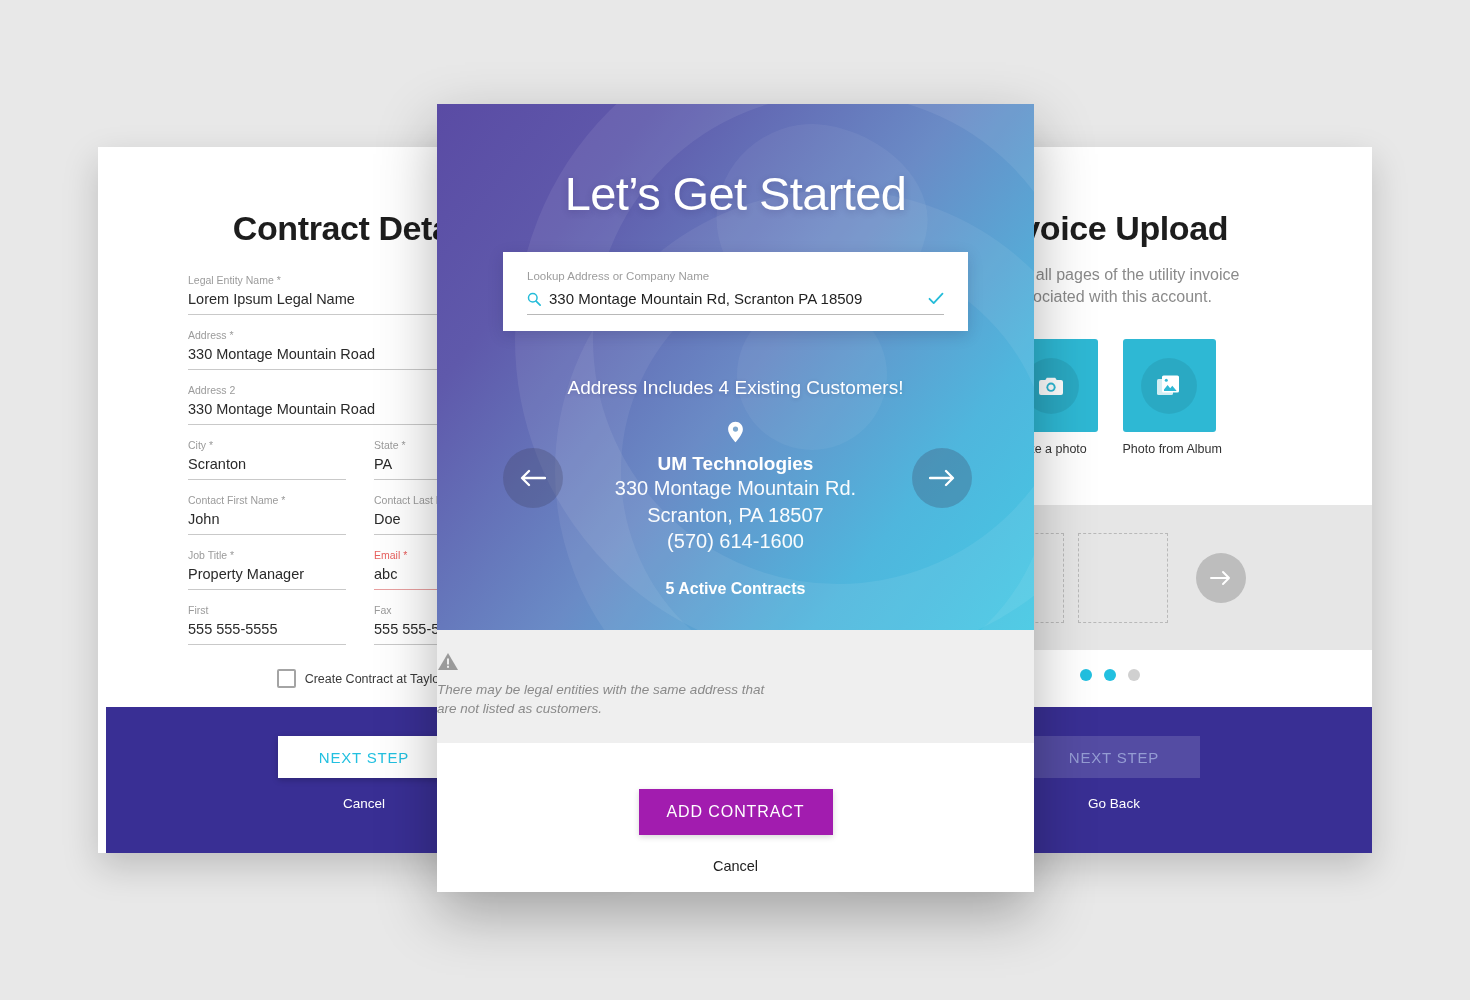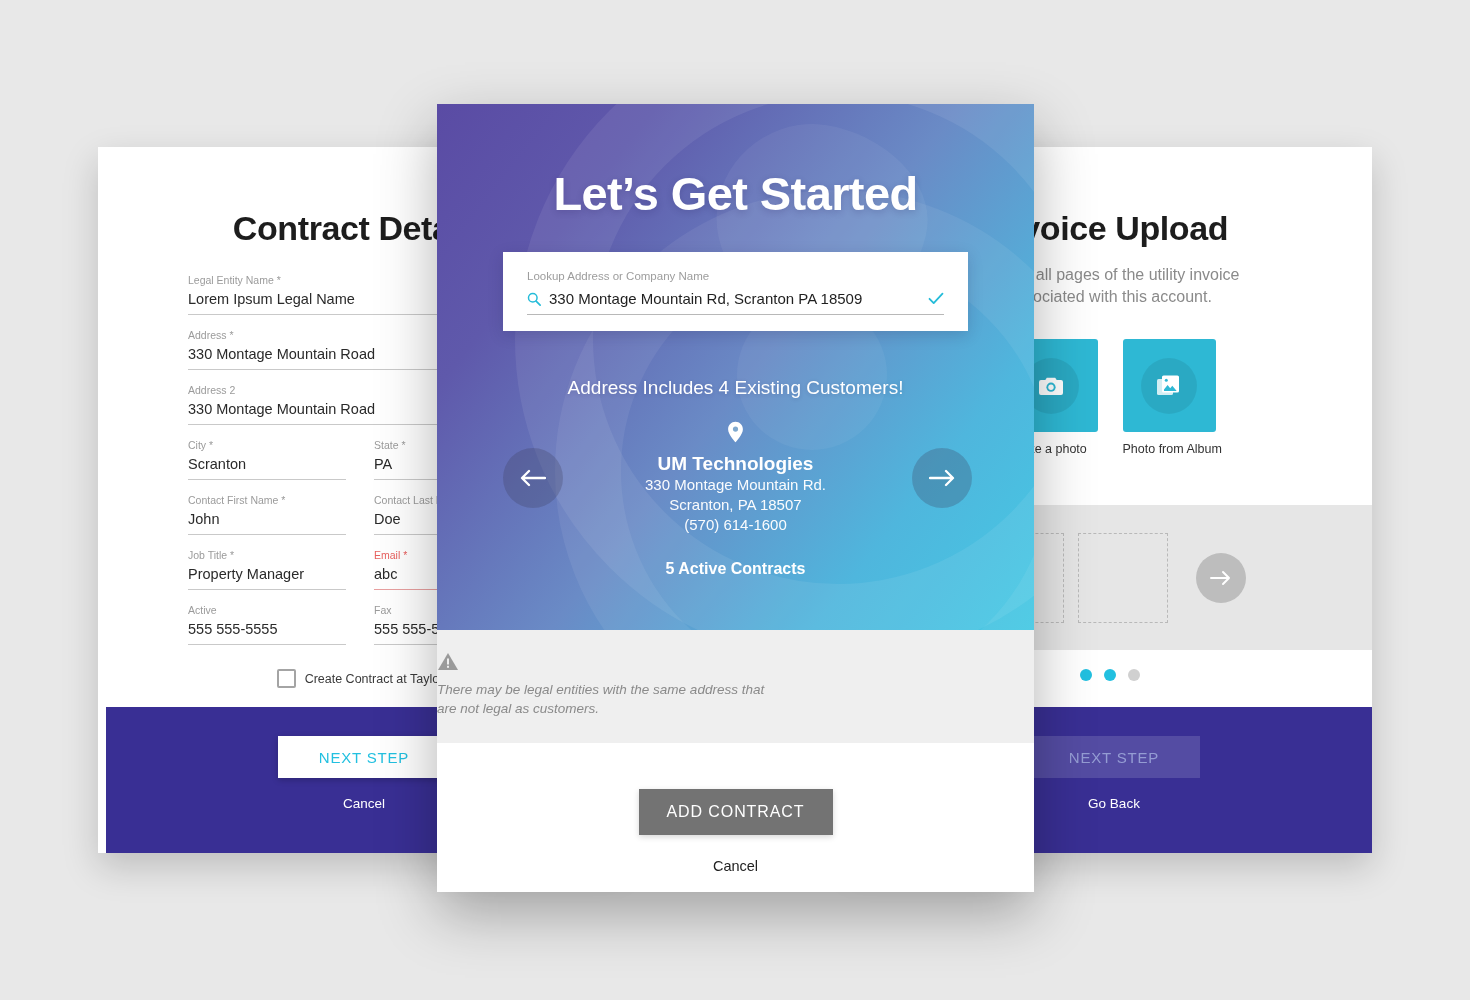--- a/index.html
+++ b/index.html
@@ -251,21 +251,21 @@
     left: 300px; top: 196px;
     width: 150px; height: 150px;
     background: rgba(255,255,255,0.05);
   }
   .hero-inner { position: relative; z-index: 3; }
 
   .modal-title {
     text-align: center;
     color: #ffffff;
     font-size: 47px;
-    font-weight: bold;
+    font-weight: normal;
     padding-top: 62px;
     letter-spacing: -0.6px;
     text-shadow: 0 2px 7px rgba(40,30,90,0.22);
   }
 
   .lookup-card {
     margin: 31px auto 0 auto;
     width: 465px;
     height: 79px;
     background: #fff;
@@ -294,21 +294,21 @@
   .cust-name {
     text-align: center;
     color: #fff;
     font-size: 19px;
     font-weight: bold;
     margin-top: 6px;
   }
   .cust-line {
     text-align: center;
     color: #ffffff;
-    font-size: 15px;
+    font-size: 20px;
     line-height: 1.33;
     opacity: 0.97;
   }
   .cust-contracts {
     text-align: center;
     color: #ffffff;
     font-size: 16px;
     font-weight: bold;
     margin-top: 25px;
   }
@@ -341,21 +341,21 @@
     background: #fff;
     text-align: center;
     padding-top: 46px;
     height: 152px;
     box-sizing: border-box;
   }
   .btn-add {
     width: 194px;
     height: 46px;
     border: 0;
-    background: #737373;
+    background: #a21caf;
     color: #fff;
     font-size: 16px;
     letter-spacing: 0.9px;
     font-family: "Liberation Sans", sans-serif;
     box-shadow: 0 2px 6px rgba(0,0,0,0.16);
     cursor: pointer;
   }
   .btn-cancel-modal {
     display: block;
     margin: 22px auto 0 auto;
@@ -421,21 +421,21 @@
             <div class="fld-label">Job Title *</div>
             <div class="fld-value">Property Manager</div>
           </div>
           <div class="fld err">
             <div class="fld-label req-err">Email *</div>
             <div class="fld-value">abc</div>
           </div>
         </div>
         <div class="frow">
           <div class="fld">
-            <div class="fld-label">Active</div>
+            <div class="fld-label">First</div>
             <div class="fld-value">555 555-5555</div>
           </div>
           <div class="fld">
             <div class="fld-label">Fax</div>
             <div class="fld-value">555 555-5555</div>
           </div>
         </div>
 
         <div class="checkrow">
           <span class="checkbox"></span>
@@ -570,21 +570,21 @@
     </div>
 
     <div class="modal-warn">
       <svg width="22" height="19" viewBox="0 0 22 19">
         <path d="M11 1L21 18H1L11 1z" fill="#9a9a9a"></path>
         <rect x="10" y="6.5" width="2" height="6" fill="#efefef"></rect>
         <rect x="10" y="13.8" width="2" height="2" fill="#efefef"></rect>
       </svg>
       <div class="warn-text">
         <div>There may be legal entities with the same address that</div>
-        <div>are not legal as customers.</div>
+        <div>are not listed as customers.</div>
       </div>
     </div>
 
     <div class="modal-actions">
       <button class="btn-add">ADD CONTRACT</button>
       <button class="btn-cancel-modal">Cancel</button>
     </div>
 
   </div>
 

